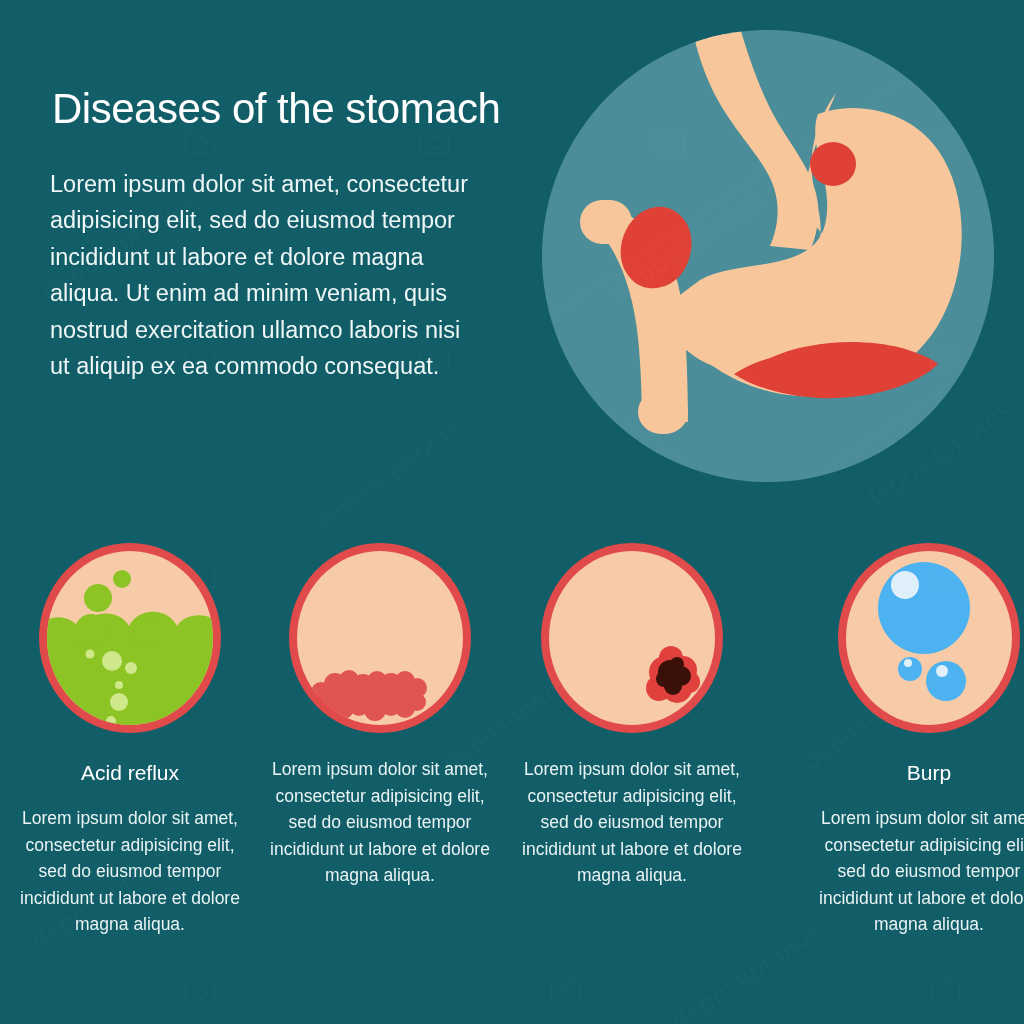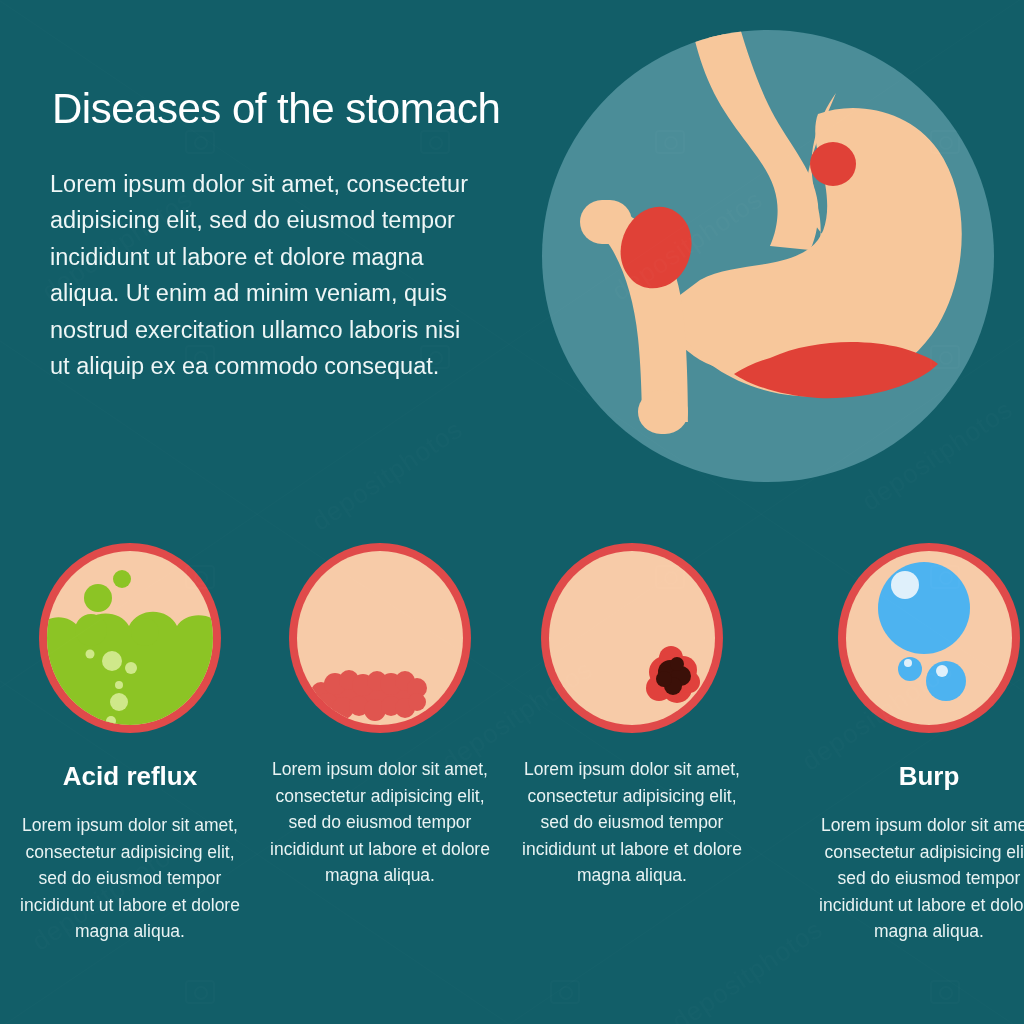--- a/index.html
+++ b/index.html
@@ -126,22 +126,22 @@
     width: 190px;
     height: 196px;
     margin: 0 auto;
   }
   .disease-icon {
     display: block;
   }
 
   .card-label {
     text-align: center;
-    font-size: 26px;
-    font-weight: bold;
+    font-size: 21px;
+    font-weight: normal;
     color: #ffffff;
     margin-top: 25px;
   }
   .card-text {
     text-align: center;
     font-size: 17.5px;
     line-height: 26.5px;
     color: #e9f3f3;
     margin-top: 20px;
     padding: 0 8px;

